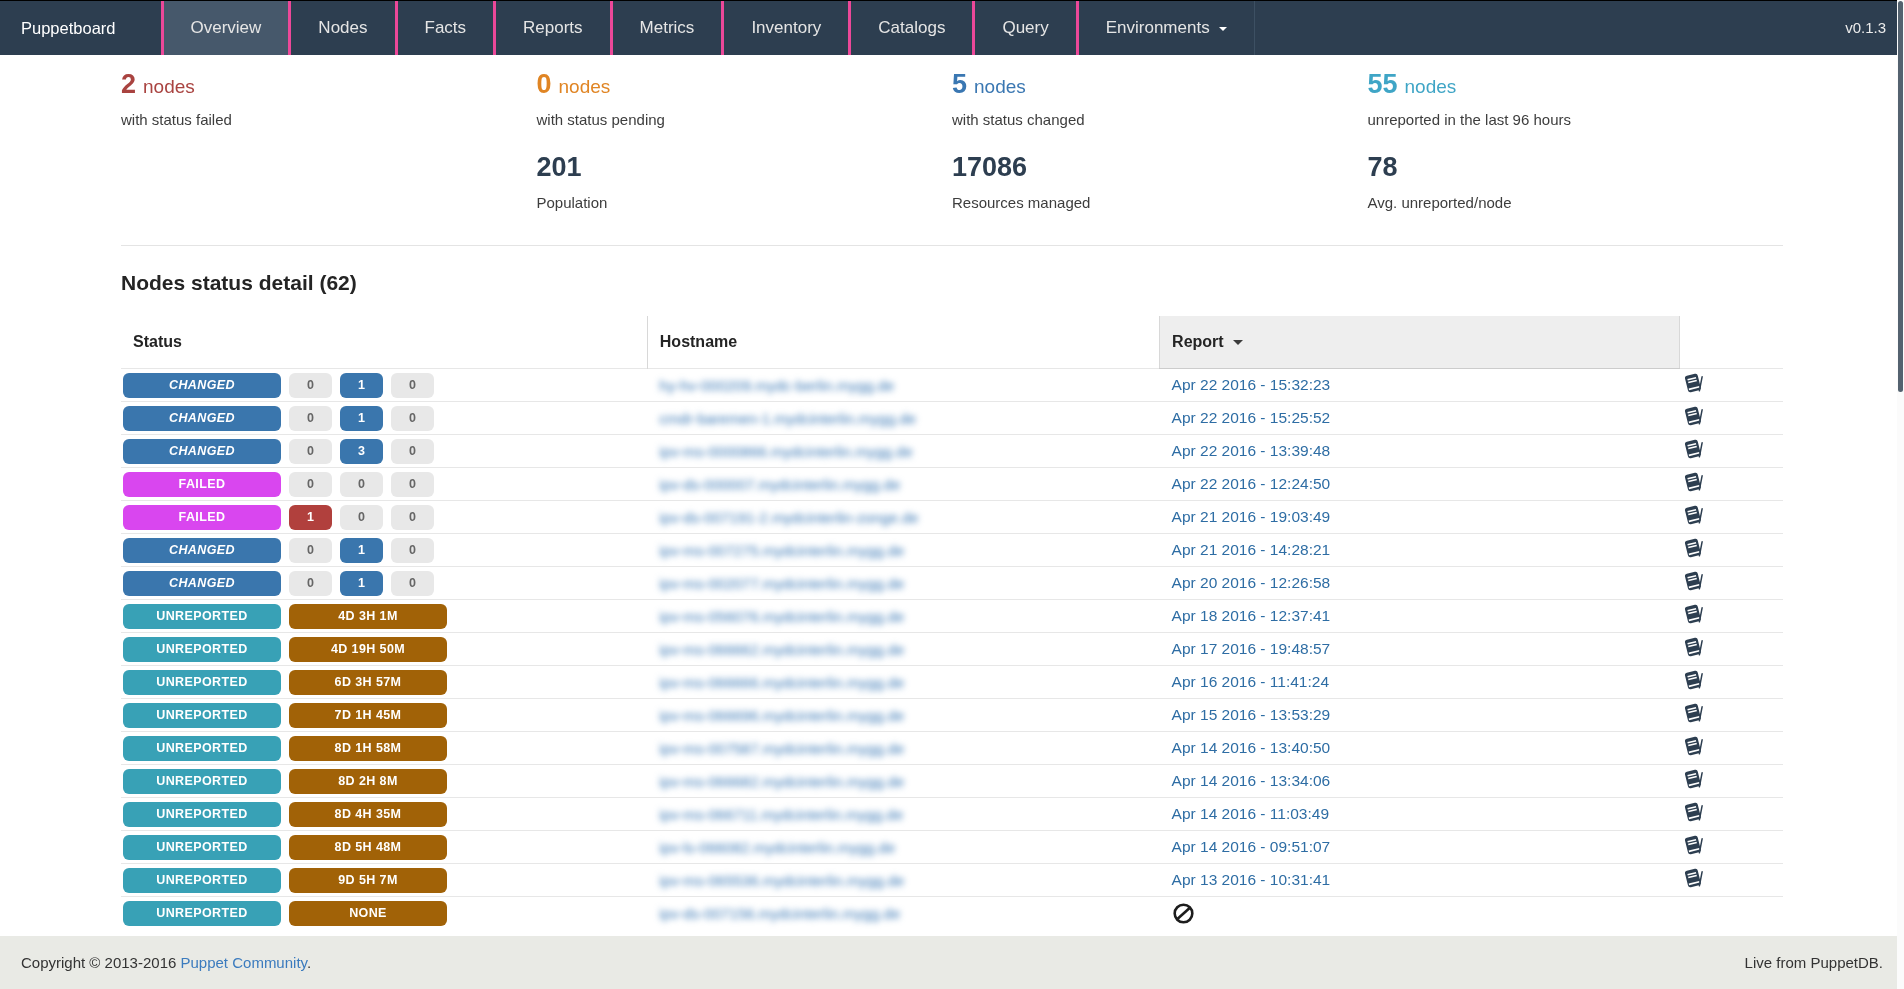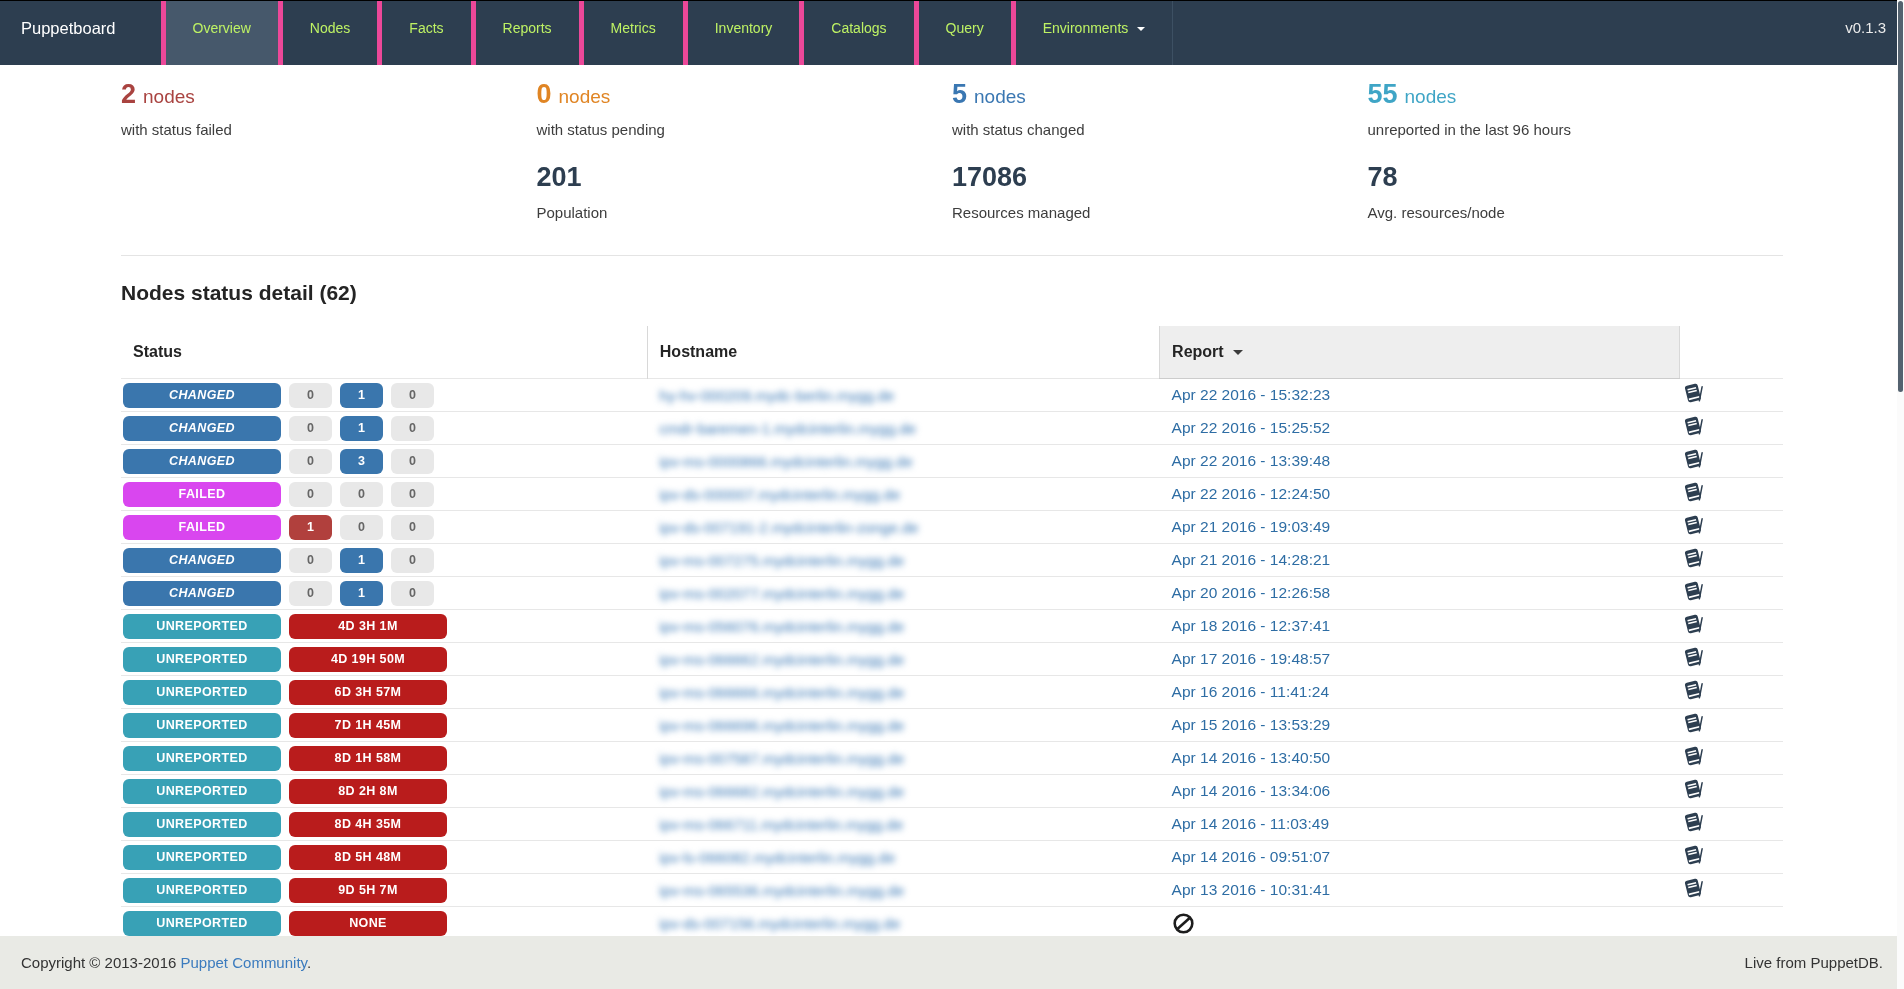--- a/index.html
+++ b/index.html
@@ -8,35 +8,35 @@
     width: 1904px; height: 989px;
     background: #ffffff;
     font-family: "Liberation Sans", sans-serif;
     color: #333;
     overflow: hidden;
     position: relative;
   }
 
   
   .navbar {
-    height: 65px;
+    height: 55px;
     background: #2d3e50;
     border-top: 1px solid #000;
     display: flex;
     align-items: stretch;
   }
   .brand {
     color: #fff; font-size: 16.5px; line-height: 54px;
     padding: 0 21px; margin-right: 24px; cursor: pointer;
   }
   .nav-items { display: flex; align-items: stretch; }
   .nav-item {
-    color: #bef264; font-size: 14px; line-height: 54px;
+    color: #e5e5e5; font-size: 17px; line-height: 54px;
     padding: 0 27px; cursor: pointer;
-    border-left: 5px solid #ec4899;
+    border-left: 3px solid #ec4899;
     white-space: nowrap;
   }
   .nav-item:last-child { border-right: 1px solid #3d5063; }
   .nav-item.active { background: #46586b; }
   .nav-caret {
     display: inline-block; margin-left: 9px; vertical-align: middle;
     width: 0; height: 0;
     border-left: 4.5px solid transparent; border-right: 4.5px solid transparent;
     border-top: 4.5px solid #ffffff;
   }
@@ -101,21 +101,21 @@
     display: inline-block; min-width: 43px; height: 25px; line-height: 25px;
     border-radius: 6px; background: #e8e8e8;
     color: #666; font-size: 12.5px; font-weight: bold; text-align: center;
     margin-left: 8px; vertical-align: middle;
   }
   .count.blue { background: #3a76ad; color: #fff; }
   .count.red  { background: #b1403d; color: #fff; }
 
   .duration {
     display: inline-block; width: 158px; height: 25px; line-height: 25px;
-    border-radius: 6px; background: #b91c1c;
+    border-radius: 6px; background: #a16207;
     color: #fff; font-size: 12.5px; font-weight: bold; letter-spacing: 0.4px;
     text-align: center; margin-left: 8px; vertical-align: middle;
   }
 
   a.hostname-link {
     color: #3a78b5; text-decoration: none; font-size: 15px;
     filter: blur(3px);
   }
   a.report-link { color: #2e6da4; text-decoration: none; font-size: 15.5px; }
   a.icon-link { text-decoration: none; display: inline-block; }
@@ -203,21 +203,21 @@
         <div class="stat-top">
           <span class="stat-num c-unrep">55</span>
           <span class="stat-unit c-unrep">nodes</span>
         </div>
         <div class="stat-label">unreported in the last 96 hours</div>
       </div>
       <div class="stat">
         <div class="stat-top">
           <span class="stat-num c-navy">78</span>
         </div>
-        <div class="stat-label">Avg. resources/node</div>
+        <div class="stat-label">Avg. unreported/node</div>
       </div>
     </div>
   </div>
 
   <hr class="divider">
 
   <h2 class="section-title">Nodes status detail (62)</h2>
 
   <table class="nodes">
     <colgroup>

